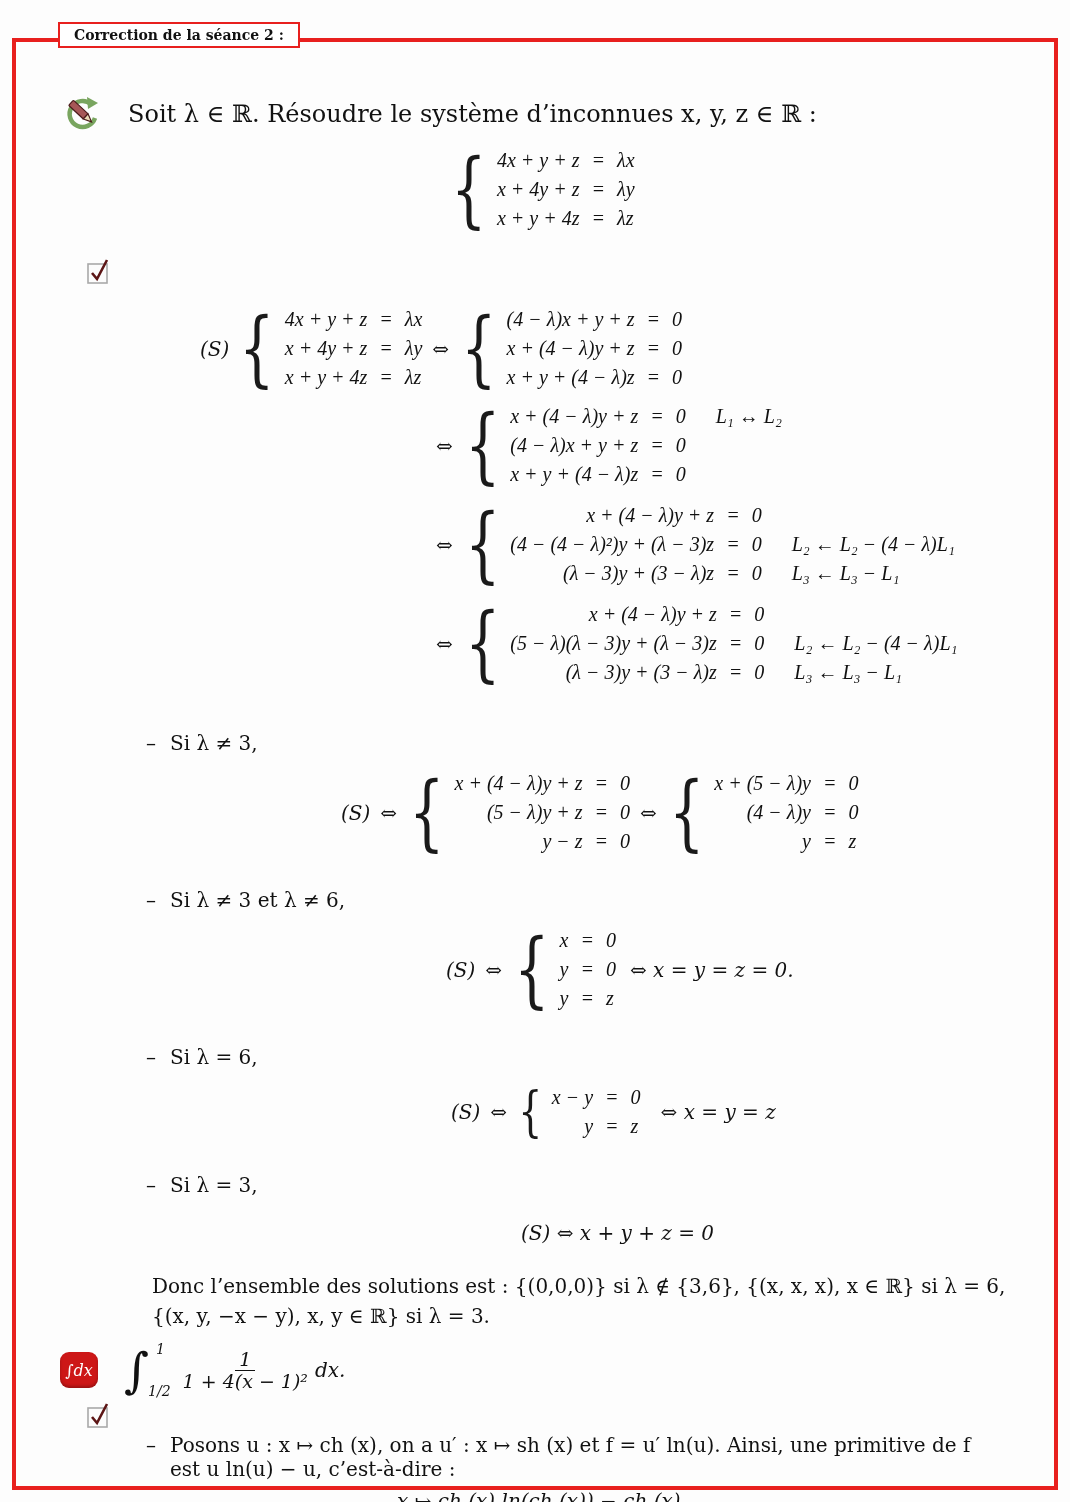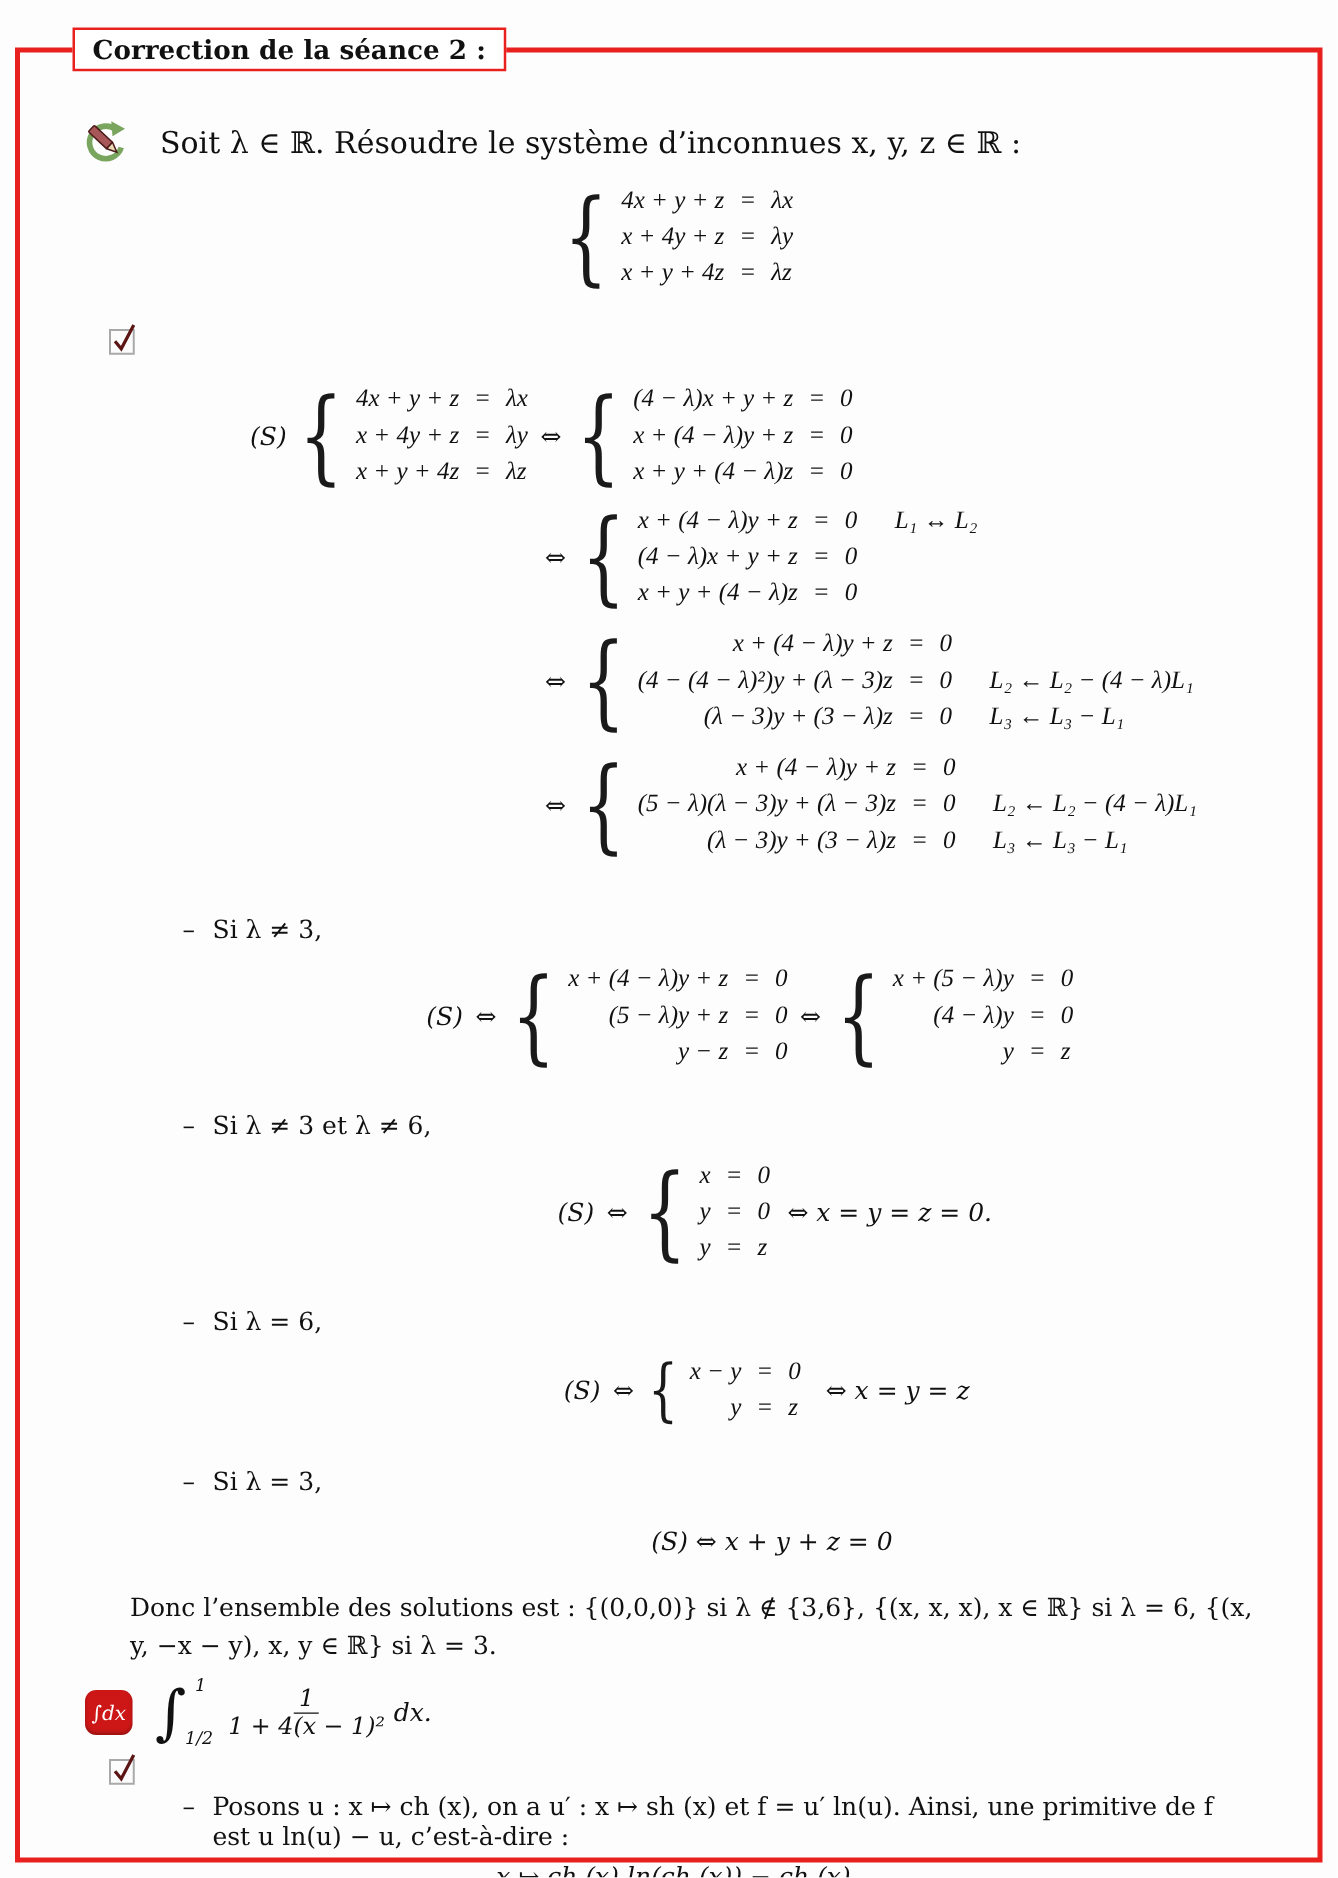--- a/index.html
+++ b/index.html
@@ -1,28 +1,28 @@
 <!DOCTYPE html>
 <html style="--accent: #e8201e; --check: #5c1515; --icon-red: #cd1717; --pencil-green: #79a55f; --pencil-red: #a75757;"><head>
 <meta charset="utf-8">
 <style>
   html,body{margin:0;padding:0;background:#fff;}
   .canvas{position:relative;width:1070px;height:1502px;background:#fdfdfd;overflow:hidden;
           font-family:"DejaVu Serif", serif;color:#111;}
   .page{position:absolute;left:12px;top:38px;right:12px;bottom:12px;border:4px solid var(--accent);}
   .titlebox{position:absolute;top:-20px;left:42px;background:#fff;border:2px solid var(--accent);
-            padding:3px 14px;font-weight:bold;font-size:21px;white-space:nowrap;}
+            padding:3px 14px;font-weight:bold;font-size:14px;white-space:nowrap;}
   .inner{padding:30px 30px 0 44px;}
 
   .prose{font-size:24px;}
   .math{font-family:"DejaVu Serif", serif;font-style:italic;font-size:20px;}
 
   .row{display:flex;align-items:center;}
   .exrow{margin-top:22px;gap:22px;}
-  .icon-cell{width:46px;display:flex;justify-content:flex-end;flex:0 0 aupx;}
+  .icon-cell{width:46px;display:flex;justify-content:flex-start;flex:0 0 aupx;}
 
   .sys{display:inline-flex;align-items:center;}
   .brace{line-height:0;font-style:normal;color:#1a1a1a;}
   .b3{font-size:62px;transform:scaleY(1.32) scaleX(.9);}
   .b2{font-size:42px;transform:scaleY(1.3) scaleX(.9);}
   .eqs{display:grid;row-gap:4px;align-items:baseline;margin-left:8px;font-family:Liberation Serif, serif;}
   .eqs .cell{line-height:25px;white-space:nowrap;}
   .eqs .c0{text-align:right;}
   .eqs .c1{text-align:center;padding:0 12px;}
   .eqs .c2{text-align:left;}
@@ -282,21 +282,21 @@
         </span>
         <span style="margin-left:12px;">⇔ x = y = z</span>
       </div>
 
       <div class="case-label" style="margin-top:34px;margin-left:86px;">
         <span class="dash">–</span>
         <span>Si λ = 3,</span>
       </div>
       <div class="math" style="margin-top:24px;margin-left:461px;">(S) ⇔ x + y + z = 0</div>
 
-      <div class="conclusion" style="margin-top:26px;margin-left:44px;margin-right:4px;">Donc l’ensemble des solutions est : {(0,0,0)} si λ ∉ {3,6}, {(x, x, x), x ∈ ℝ} si λ = 6, {(x, y, −x − y), x, y ∈ ℝ} si λ = 3.</div>
+      <div class="conclusion" style="margin-top:26px;margin-left:92px;margin-right:4px;">Donc l’ensemble des solutions est : {(0,0,0)} si λ ∉ {3,6}, {(x, x, x), x ∈ ℝ} si λ = 6, {(x, y, −x − y), x, y ∈ ℝ} si λ = 3.</div>
 
       <div class="row" style="margin-top:10px;gap:18px;">
         <span class="icon-cell">
           <span class="intbadge">
               <span>∫dx</span>
             </span>
         </span>
         <span class="row" style="gap:4px;">
           <span class="bigint">∫</span>
           <span class="lims">

